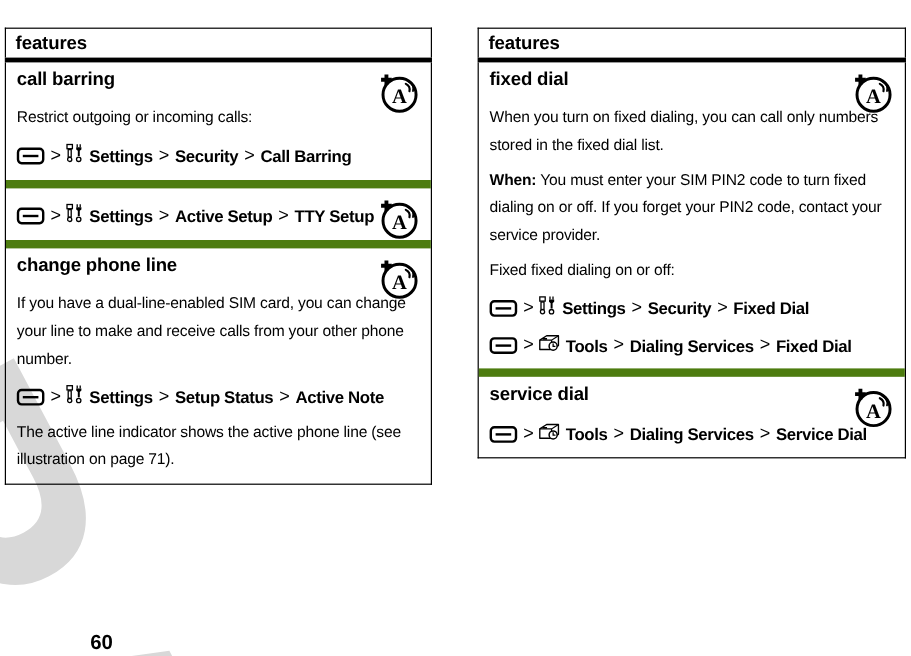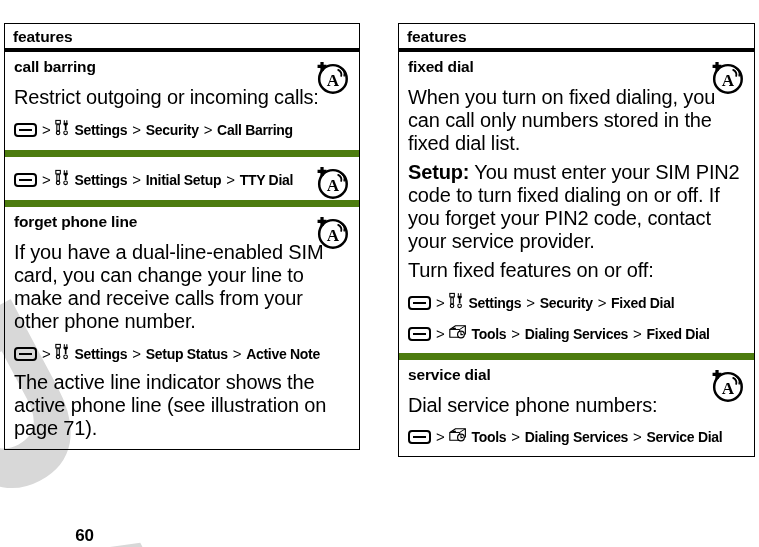--- a/index.html
+++ b/index.html
@@ -97,21 +97,21 @@
 
   .row-title {
     font-size: 15.5px;
     font-weight: bold;
     line-height: 26px;
     letter-spacing: -0.15px;
     padding-right: 44px;
   }
 
   .para {
-    font-size: 20px;
+    font-size: 13px;
     line-height: 23px;
     margin-top: 6px;
     letter-spacing: -0.15px;
     font-weight: 400;
   }
   .para .lead {
     font-weight: bold;
   }
 
   
@@ -248,27 +248,27 @@
             <span class="icon-inline"><svg viewBox="0 0 18 20" width="15" height="17">
                 <rect x="1" y="1.5" width="5.4" height="4.2" fill="none" stroke="#000" stroke-width="1.3"></rect>
                 <rect x="2.2" y="6.6" width="3" height="7.5" fill="none" stroke="#000" stroke-width="1.3"></rect>
                 <circle cx="3.7" cy="16.4" r="2.1" fill="none" stroke="#000" stroke-width="1.3"></circle>
                 <path d="M11.2 1.2 v3.0 M14.2 1.2 v3.0" stroke="#000" stroke-width="1.3"></path>
                 <path d="M10.2 4.2 h5.2 v2.2 l-1.6 1.4 v5.2 h-2.0 v-5.2 l-1.6 -1.4 z" fill="#000"></path>
                 <circle cx="12.7" cy="16.3" r="2.2" fill="none" stroke="#000" stroke-width="1.3"></circle>
               </svg></span>
             <span class="lbl">Settings</span>
             <span class="sep">&gt;</span>
-            <span class="lbl">Initial Setup</span>
-            <span class="sep">&gt;</span>
-            <span class="lbl">TTY Dial</span>
-          </div>
-        </div>
-        <div class="feature-row">
-          <div class="row-title">forget phone line</div>
+            <span class="lbl">Active Setup</span>
+            <span class="sep">&gt;</span>
+            <span class="lbl">TTY Setup</span>
+          </div>
+        </div>
+        <div class="feature-row">
+          <div class="row-title">change phone line</div>
           <span class="corner-icon"><svg viewBox="0 0 40 40" width="38" height="38">
               <circle cx="21" cy="22" r="14.5" fill="#fff" stroke="#000" stroke-width="2.6"></circle>
               <text x="21" y="29.5" font-family="Liberation Serif, serif" font-size="18" font-weight="bold" text-anchor="middle" fill="#000">A</text>
               <path d="M26.5 12.5 q4.2 2.2 3.2 6.4" fill="none" stroke="#000" stroke-width="1.9" stroke-linecap="round"></path>
               <path d="M28.6 10.2 q5.6 3.0 4.2 8.6" fill="none" stroke="#000" stroke-width="1.6" stroke-linecap="round"></path>
               <path d="M7.8 4.2 h3.4 v3.0 h3.0 v3.4 h-3.0 v3.0 h-3.4 v-3.0 h-3.0 v-3.4 h3.0 z" fill="#000"></path>
             </svg></span>
           <div class="para"><span>If you have a dual-line-enabled SIM card, you can change your line to make and receive calls from your other phone number.</span></div>
           <div class="path">
             <span class="icon-menukey"></span>
@@ -300,22 +300,22 @@
         <div class="feature-row">
           <div class="row-title">fixed dial</div>
           <span class="corner-icon"><svg viewBox="0 0 40 40" width="38" height="38">
               <circle cx="21" cy="22" r="14.5" fill="#fff" stroke="#000" stroke-width="2.6"></circle>
               <text x="21" y="29.5" font-family="Liberation Serif, serif" font-size="18" font-weight="bold" text-anchor="middle" fill="#000">A</text>
               <path d="M26.5 12.5 q4.2 2.2 3.2 6.4" fill="none" stroke="#000" stroke-width="1.9" stroke-linecap="round"></path>
               <path d="M28.6 10.2 q5.6 3.0 4.2 8.6" fill="none" stroke="#000" stroke-width="1.6" stroke-linecap="round"></path>
               <path d="M7.8 4.2 h3.4 v3.0 h3.0 v3.4 h-3.0 v3.0 h-3.4 v-3.0 h-3.0 v-3.4 h3.0 z" fill="#000"></path>
             </svg></span>
           <div class="para"><span>When you turn on fixed dialing, you can call only numbers stored in the fixed dial list.</span></div>
-          <div class="para"><span class="lead">Setup:</span><span> You must enter your SIM PIN2 code to turn fixed dialing on or off. If you forget your PIN2 code, contact your service provider.</span></div>
-          <div class="para"><span>Turn fixed features on or off:</span></div>
+          <div class="para"><span class="lead">When:</span><span> You must enter your SIM PIN2 code to turn fixed dialing on or off. If you forget your PIN2 code, contact your service provider.</span></div>
+          <div class="para"><span>Fixed fixed dialing on or off:</span></div>
           <div class="path">
             <span class="icon-menukey"></span>
             <span class="sep">&gt;</span>
             <span class="icon-inline"><svg viewBox="0 0 18 20" width="15" height="17">
                 <rect x="1" y="1.5" width="5.4" height="4.2" fill="none" stroke="#000" stroke-width="1.3"></rect>
                 <rect x="2.2" y="6.6" width="3" height="7.5" fill="none" stroke="#000" stroke-width="1.3"></rect>
                 <circle cx="3.7" cy="16.4" r="2.1" fill="none" stroke="#000" stroke-width="1.3"></circle>
                 <path d="M11.2 1.2 v3.0 M14.2 1.2 v3.0" stroke="#000" stroke-width="1.3"></path>
                 <path d="M10.2 4.2 h5.2 v2.2 l-1.6 1.4 v5.2 h-2.0 v-5.2 l-1.6 -1.4 z" fill="#000"></path>
                 <circle cx="12.7" cy="16.3" r="2.2" fill="none" stroke="#000" stroke-width="1.3"></circle>
@@ -346,21 +346,20 @@
         </div>
         <div class="feature-row">
           <div class="row-title">service dial</div>
           <span class="corner-icon"><svg viewBox="0 0 40 40" width="38" height="38">
               <circle cx="21" cy="22" r="14.5" fill="#fff" stroke="#000" stroke-width="2.6"></circle>
               <text x="21" y="29.5" font-family="Liberation Serif, serif" font-size="18" font-weight="bold" text-anchor="middle" fill="#000">A</text>
               <path d="M26.5 12.5 q4.2 2.2 3.2 6.4" fill="none" stroke="#000" stroke-width="1.9" stroke-linecap="round"></path>
               <path d="M28.6 10.2 q5.6 3.0 4.2 8.6" fill="none" stroke="#000" stroke-width="1.6" stroke-linecap="round"></path>
               <path d="M7.8 4.2 h3.4 v3.0 h3.0 v3.4 h-3.0 v3.0 h-3.4 v-3.0 h-3.0 v-3.4 h3.0 z" fill="#000"></path>
             </svg></span>
-          <div class="para"><span>Dial service phone numbers:</span></div>
           <div class="path">
             <span class="icon-menukey"></span>
             <span class="sep">&gt;</span>
             <span class="icon-inline"><svg viewBox="0 0 22 18" width="18" height="15">
                 <path d="M1 6.5 L8 2 L20 2 L20 12 L12 16 L1 16 Z" fill="#fff" stroke="#000" stroke-width="1.4" stroke-linejoin="round"></path>
                 <path d="M1 6.5 L13 6.5 L20 2" fill="none" stroke="#000" stroke-width="1.2"></path>
                 <path d="M13 6.5 L13 16" fill="none" stroke="#000" stroke-width="1.2"></path>
                 <path d="M4 4.4 h4.4 v1.6 h-4.4 z" fill="#000"></path>
                 <circle cx="14.6" cy="12.6" r="4.1" fill="#fff" stroke="#000" stroke-width="1.5"></circle>
                 <path d="M14.6 10.2 v2.6 h1.9" fill="none" stroke="#000" stroke-width="1.3" stroke-linecap="round"></path>

